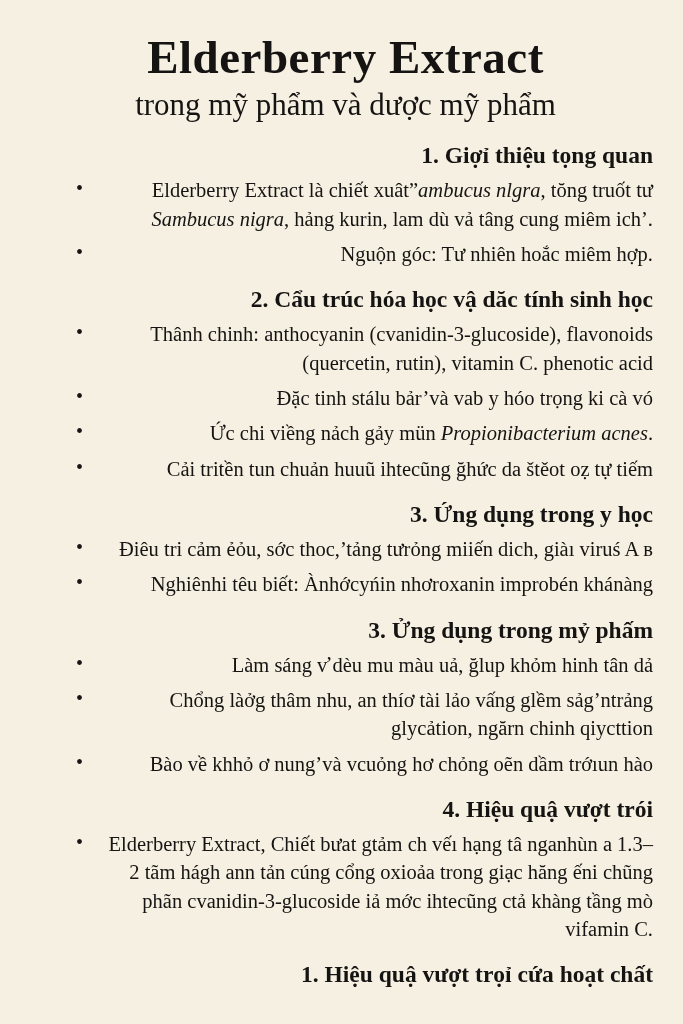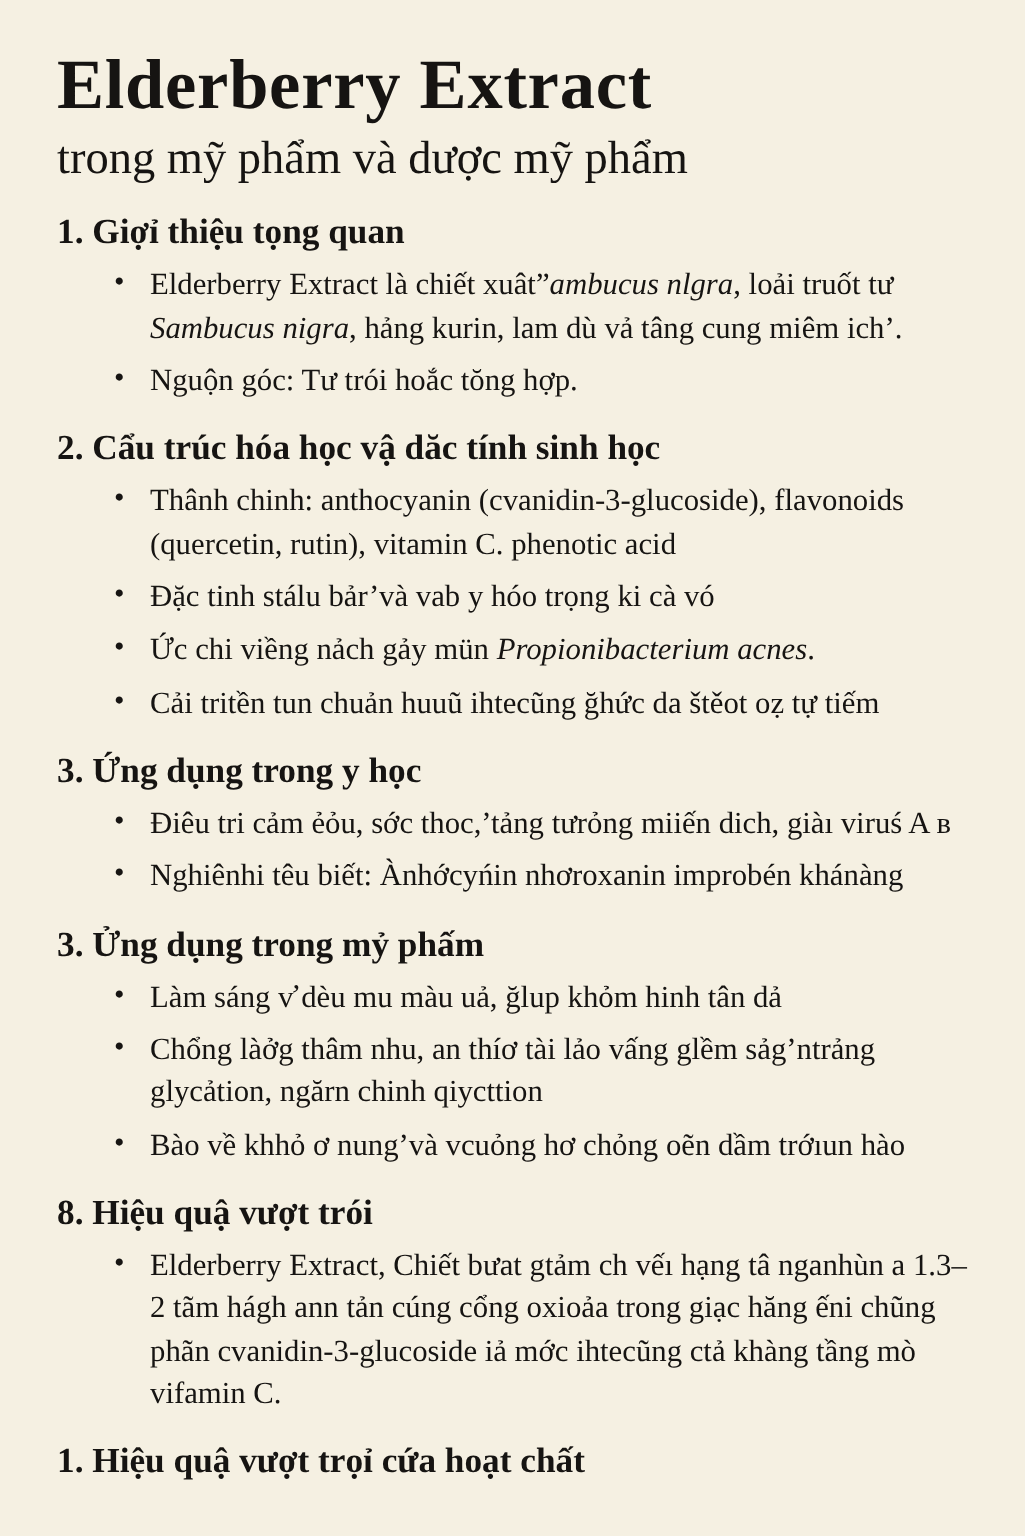--- a/index.html
+++ b/index.html
@@ -12,34 +12,35 @@
   .page {
     position: relative;
     width: 683px;
     height: 1024px;
     overflow: hidden;
     background: #f5f0e2;
     box-sizing: border-box;
     padding: 24px 30px 0 38px;
   }
   .doc-title {
+    text-align: center;
     font-size: 47px;
     font-weight: 700;
     letter-spacing: 0.5px;
     margin: 6px 0 2px 0;
     line-height: 1.15;
   }
   .doc-subtitle {
-    text-align: left;
+    text-align: center;
     font-size: 31px;
     font-weight: 400;
     margin: 0 0 18px 0;
     line-height: 1.2;
   }
-  .section { margin-top: 17px; }
+  .section { margin-top: 17px; text-align: right; }
   .section-heading {
     font-size: 23.5px;
     font-weight: 700;
     margin: 0 0 7px 0;
     line-height: 1.2;
   }
   ul.bullets {
     margin: 0;
     padding: 0 0 0 62px;
     list-style: none;
@@ -63,22 +64,22 @@
 </head>
 <body>
 
 <div class="page">
   <h1 class="doc-title">Elderberry Extract</h1>
   <div class="doc-subtitle">trong mỹ phẩm và dược mỹ phẩm</div>
   <div id="sections">
       <div class="section">
         <h2 class="section-heading">1. Giợỉ thiệu tọng quan</h2>
         <ul class="bullets">
-          <li><span class="run">Elderberry Extract là chiết xuât”</span><span class="run-italic">ambucus nlgra</span><span class="run">, loải truốt tư </span><span class="run-italic">Sambucus nigra</span><span class="run">, hảng kurin, lam dù vả tâng cung miêm ich’.</span></li>
-          <li><span class="run">Nguộn góc: Tư trói hoắc tŏng hợp.</span></li>
+          <li><span class="run">Elderberry Extract là chiết xuât”</span><span class="run-italic">ambucus nlgra</span><span class="run">, tŏng truốt tư </span><span class="run-italic">Sambucus nigra</span><span class="run">, hảng kurin, lam dù vả tâng cung miêm ich’.</span></li>
+          <li><span class="run">Nguộn góc: Tư nhiên hoắc miêm hợp.</span></li>
         </ul>
       </div>
       <div class="section">
         <h2 class="section-heading">2. Cẩu trúc hóa học vậ dăc tính sinh học</h2>
         <ul class="bullets">
           <li><span class="run">Thânh chinh: anthocyanin (cvanidin-3-glucoside), flavonoids (quercetin, rutin), vitamin C. phenotic acid</span></li>
           <li><span class="run">Đặc tinh stálu bảr’và vab y hóo trọng ki cà vó</span></li>
           <li><span class="run">Ức chi viềng nảch gảy mün </span><span class="run-italic">Propionibacterium acnes</span><span class="run">.</span></li>
           <li><span class="run">Cải tritền tun chuản huuũ ihtecũng ğhức da štěot oẓ tự tiếm</span></li>
         </ul>
@@ -92,21 +93,21 @@
       </div>
       <div class="section">
         <h2 class="section-heading">3. Ửng dụng trong mỷ phấm</h2>
         <ul class="bullets">
           <li><span class="run">Làm sáng v̛ dèu mu màu uả, ğlup khỏm hinh tân dả</span></li>
           <li><span class="run">Chổng làởg thâm nhu, an thíơ tài lảo vấng glềm sảg’ntrảng glycảtion, ngărn chinh qiycttion</span></li>
           <li><span class="run">Bào về khhỏ ơ nung’và vcuỏng hơ chỏng oẽn dầm trớıun hào</span></li>
         </ul>
       </div>
       <div class="section">
-        <h2 class="section-heading">8. Hiệu quậ vượt trói</h2>
+        <h2 class="section-heading">4. Hiệu quậ vượt trói</h2>
         <ul class="bullets">
           <li><span class="run">Elderberry Extract, Chiết bưat gtảm ch vếı hạng tâ nganhùn a 1.3–2 tãm hágh ann tản cúng cổng oxioảa trong giạc hăng ếni chũng phãn cvanidin-3-glucoside iả mớc ihtecũng ctả khàng tầng mò vifamin C.</span></li>
         </ul>
       </div>
       <div class="section">
         <h2 class="section-heading">1. Hiệu quậ vượt trọỉ cứa hoạt chất</h2>
       </div>
     </div>
 </div>
 

